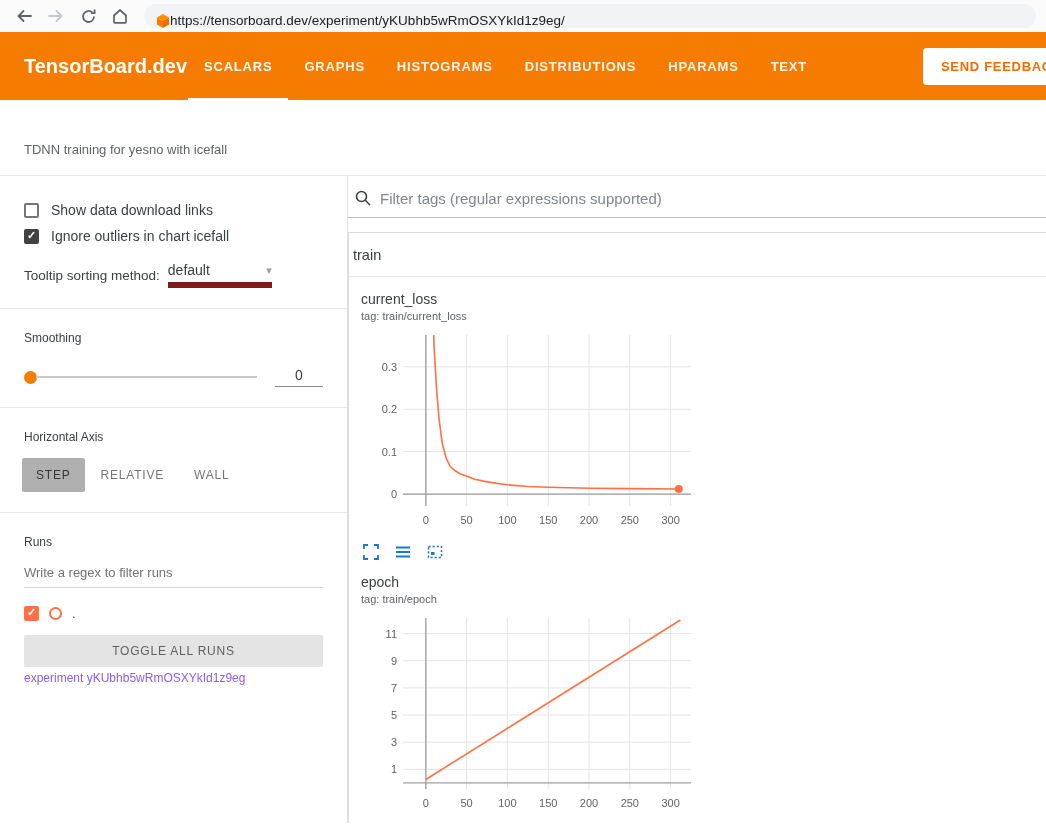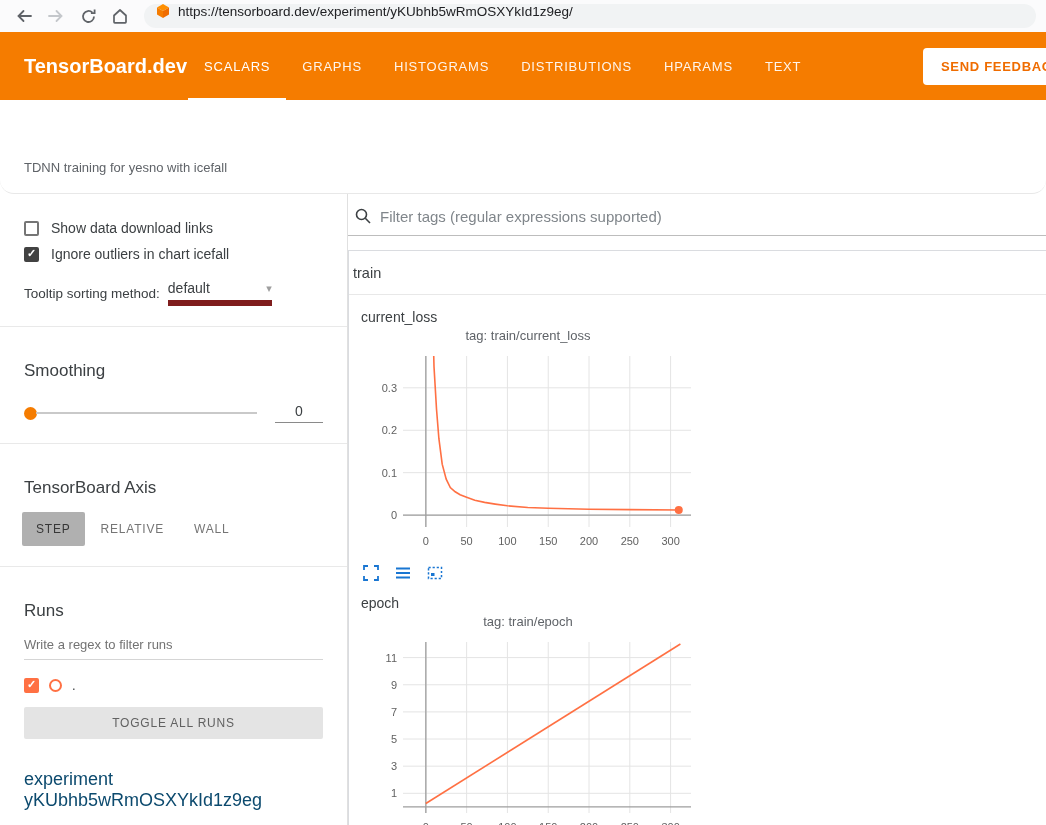--- a/index.html
+++ b/index.html
@@ -4,66 +4,66 @@
 <style>
   * { box-sizing: border-box; }
   html,body { margin:0; padding:0; }
   body {
     width:1046px; height:825px; overflow:hidden; background:#fff;
     font-family:"Liberation Sans", sans-serif; color:#3c4043;
   }
   
   .browser-bar { height:32px; background:#fbfbfc; display:flex; align-items:center; padding:0 10px; gap:4px; }
   .bicon { width:28px; height:28px; display:flex; align-items:center; justify-content:center; border-radius:50%; flex:none; }
-  .addr { flex:1; height:24px; background:#f1f3f4; border-radius:13px; display:flex; align-items:flex-start; padding:0 12px; gap:8px; margin-left:6px; }
+  .addr { flex:1; height:24px; background:#f1f3f4; border-radius:13px; display:flex; align-items:flex-end; padding:0 12px; margin-left:6px; }
   .url { font-size:13.5px; color:#202124; white-space:nowrap; overflow:hidden; }
   
   header { position:relative; height:68px; background:var(--header-bg,#f57c00); display:flex; align-items:stretch; }
   .brand { display:flex; align-items:center; color:#fff; font-size:20px; font-weight:600; padding-left:24px; width:188px; flex:none; }
   nav { display:flex; align-items:stretch; }
-  .tab { display:flex; align-items:center; padding:0 16px; color:rgba(255,255,255,.92); font-size:13px; font-weight:400; letter-spacing:.8px; cursor:pointer; }
+  .tab { display:flex; align-items:center; padding:0 16px; color:rgba(255,255,255,.92); font-size:13px; font-weight:700; letter-spacing:.8px; cursor:pointer; }
   .tab.active { color:#fff; box-shadow:inset 0 -2px 0 #fff; }
   .feedback { position:absolute; right:-34px; top:16px; background:#fff; color:#ef6c00; border:none; border-radius:4px; padding:11px 18px; font-family:inherit; font-size:13px; font-weight:bold; letter-spacing:.7px; white-space:nowrap; }
   
-  .desc-row { height:94px; display:flex; align-items:flex-end; padding:0 0 18px 24px; border-bottom:1px solid #e8e8e8; font-size:13px; color:#5f6368;border-radius:14px; }
+  .desc-row { height:76px; display:flex; align-items:flex-end; padding:0 0 18px 24px; border-bottom:1px solid #e8e8e8; font-size:13px; color:#5f6368; }
   
   .content { display:flex; height:647px; }
   aside { width:348px; flex:none; border-right:1px solid #e0e0e0; padding:16px 24px 0; overflow:hidden; }
   .cbrow { display:flex; align-items:center; gap:12px; margin:10px 0; font-size:14px; color:#3c4043; cursor:pointer; }
   .cb { width:15px; height:15px; border:2px solid #757575; border-radius:2px; position:relative; flex:none; background:#fff; }
   .cb.checked { background:#424242; border-color:#424242; }
   .cb.checked::after { content:"\2713"; position:absolute; left:1px; top:-2px; color:#fff; font-size:11px; font-weight:bold; }
   .cb.run-checked { background:var(--run-color,#ff7043); border-color:var(--run-color,#ff7043); }
   .tooltip-row { display:flex; align-items:center; margin-top:18px; font-size:13.5px; }
   .select { display:inline-flex; align-items:center; justify-content:space-between; width:104px; margin-left:8px; border-bottom:6px solid #7f1d1d; padding-bottom:4px; font-size:14px; cursor:pointer; }
   .caret { color:#9e9e9e; font-size:11px; }
   hr.divider { border:none; border-top:1px solid #e9e9e9; margin:20px -24px 0; }
-  .sec-label { margin-top:34px; font-size:17px; color:#3c4043; }
+  .sec-label { margin-top:22px; font-size:12px; color:#3c4043; }
   .slider-row { display:flex; align-items:center; margin-top:22px; }
   .knob { width:13px; height:13px; border-radius:50%; background:var(--accent,#f57c00); flex:none; cursor:pointer; }
   .track { flex:1; height:2px; background:#c9c9c9; margin-left:-1px; }
   .slider-value { width:48px; margin-left:18px; text-align:center; font-size:14px; border-bottom:1px solid #8a8a8a; padding-bottom:3px; cursor:text; }
   .axis-buttons { display:flex; align-items:flex-end; gap:2px; margin-top:14px; margin-left:-2px; }
   .axis-btn { border:none; background:transparent; color:#757575; font-family:inherit; font-size:12px; letter-spacing:.8px; padding:10px 14px; cursor:pointer; }
   .axis-btn.active { background:#b0b0b0; color:#373737; border-radius:2px; }
   .regex-input { margin-top:16px; font-size:13px; color:#737373; border-bottom:1px solid #d5d5d5; padding-bottom:7px; cursor:text; }
   .run-row { display:flex; align-items:center; gap:10px; margin-top:18px; font-size:13px; cursor:pointer; }
   .swatch { width:13px; height:13px; border-radius:50%; border:2px solid var(--run-color,#ff7043); flex:none; }
   .toggle-runs { width:100%; margin-top:14px; border:none; background:#e4e4e4; border-radius:2px; padding:9px 0; font-family:inherit; font-size:12px; letter-spacing:.8px; color:#616161; cursor:pointer; }
-  .exp-name { margin-top:30px; font-size:18px; color:#0c4a6e; }
+  .exp-name { margin-top:4px; font-size:12px; color:#8b5cf6; }
   
   main { flex:1; overflow:hidden; display:flex; flex-direction:column; }
   .filter-row { display:flex; align-items:center; gap:8px; padding:13px 4px 10px 6px; border-bottom:1px solid #bdbdbd; cursor:text; }
   .placeholder { font-size:15px; color:#80868b; }
   .card { margin-top:14px; border:1px solid #dadce0; background:#fff; margin-right:-2px; }
   .card-header { height:44px; display:flex; align-items:center; padding:0 4px; border-bottom:1px solid #e8e8e8; font-size:14.5px; color:#3c4043; cursor:pointer; }
   .charts-grid { display:flex; flex-wrap:wrap; gap:14px; padding:14px 12px; }
   .chart-card { width:334px; }
   .chart-title { font-size:14px; color:#3c4043; }
-  .chart-tag { font-size:13px; color:#5f6368; margin:3px 0 8px;text-align:center; }
+  .chart-tag { font-size:11px; color:#5f6368; margin:3px 0 8px; }
   .chart-tools { display:flex; gap:16px; margin-top:8px; padding-left:2px; }
   .tool { cursor:pointer; line-height:0; }
   svg text.tick { font-family:"Liberation Sans", sans-serif; font-size:11px; fill:#616161; }
 </style>
 </head>
 <body>
 
 <div class="browser-bar">
   <span class="bicon">
     <svg width="18" height="18" viewBox="0 0 18 18">
@@ -134,21 +134,21 @@
       </span>
     </div>
     <hr class="divider">
     <div class="sec-label">Smoothing</div>
     <div class="slider-row">
       <span class="knob"></span>
       <span class="track"></span>
       <span class="slider-value">0</span>
     </div>
     <hr class="divider">
-    <div class="sec-label">TensorBoard Axis</div>
+    <div class="sec-label">Horizontal Axis</div>
     <div class="axis-buttons">
       <button class="axis-btn active">STEP</button>
       <button class="axis-btn">RELATIVE</button>
       <button class="axis-btn">WALL</button>
     </div>
     <hr class="divider">
     <div class="sec-label">Runs</div>
     <div class="regex-input">Write a regex to filter runs</div>
     <div class="run-row">
       <span class="cb checked run-checked"></span>

